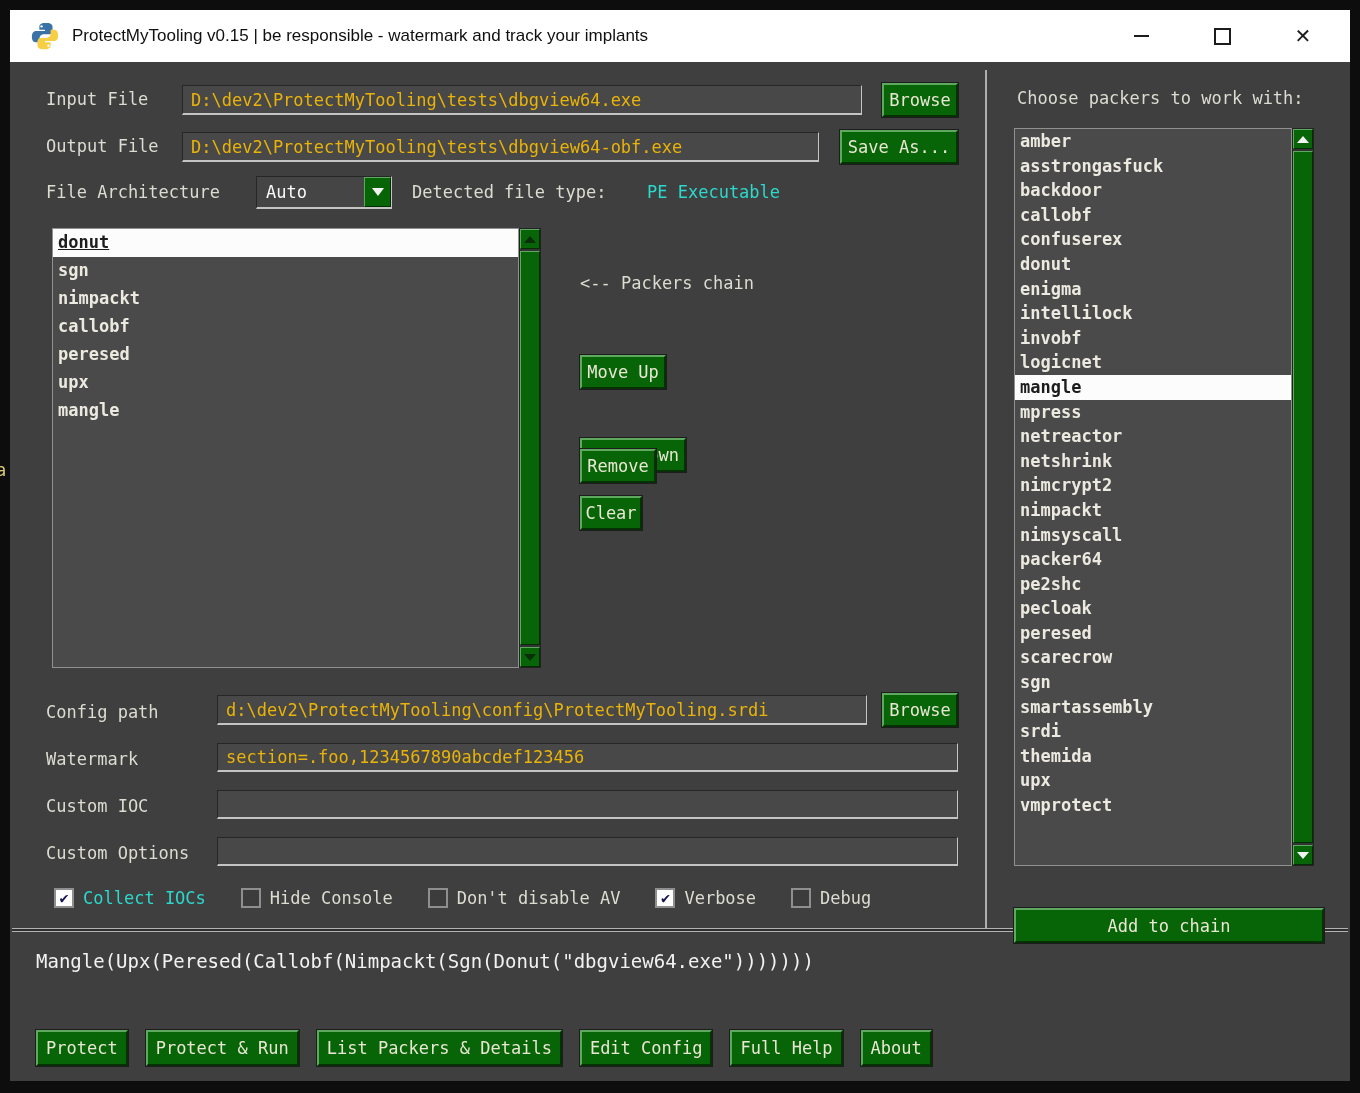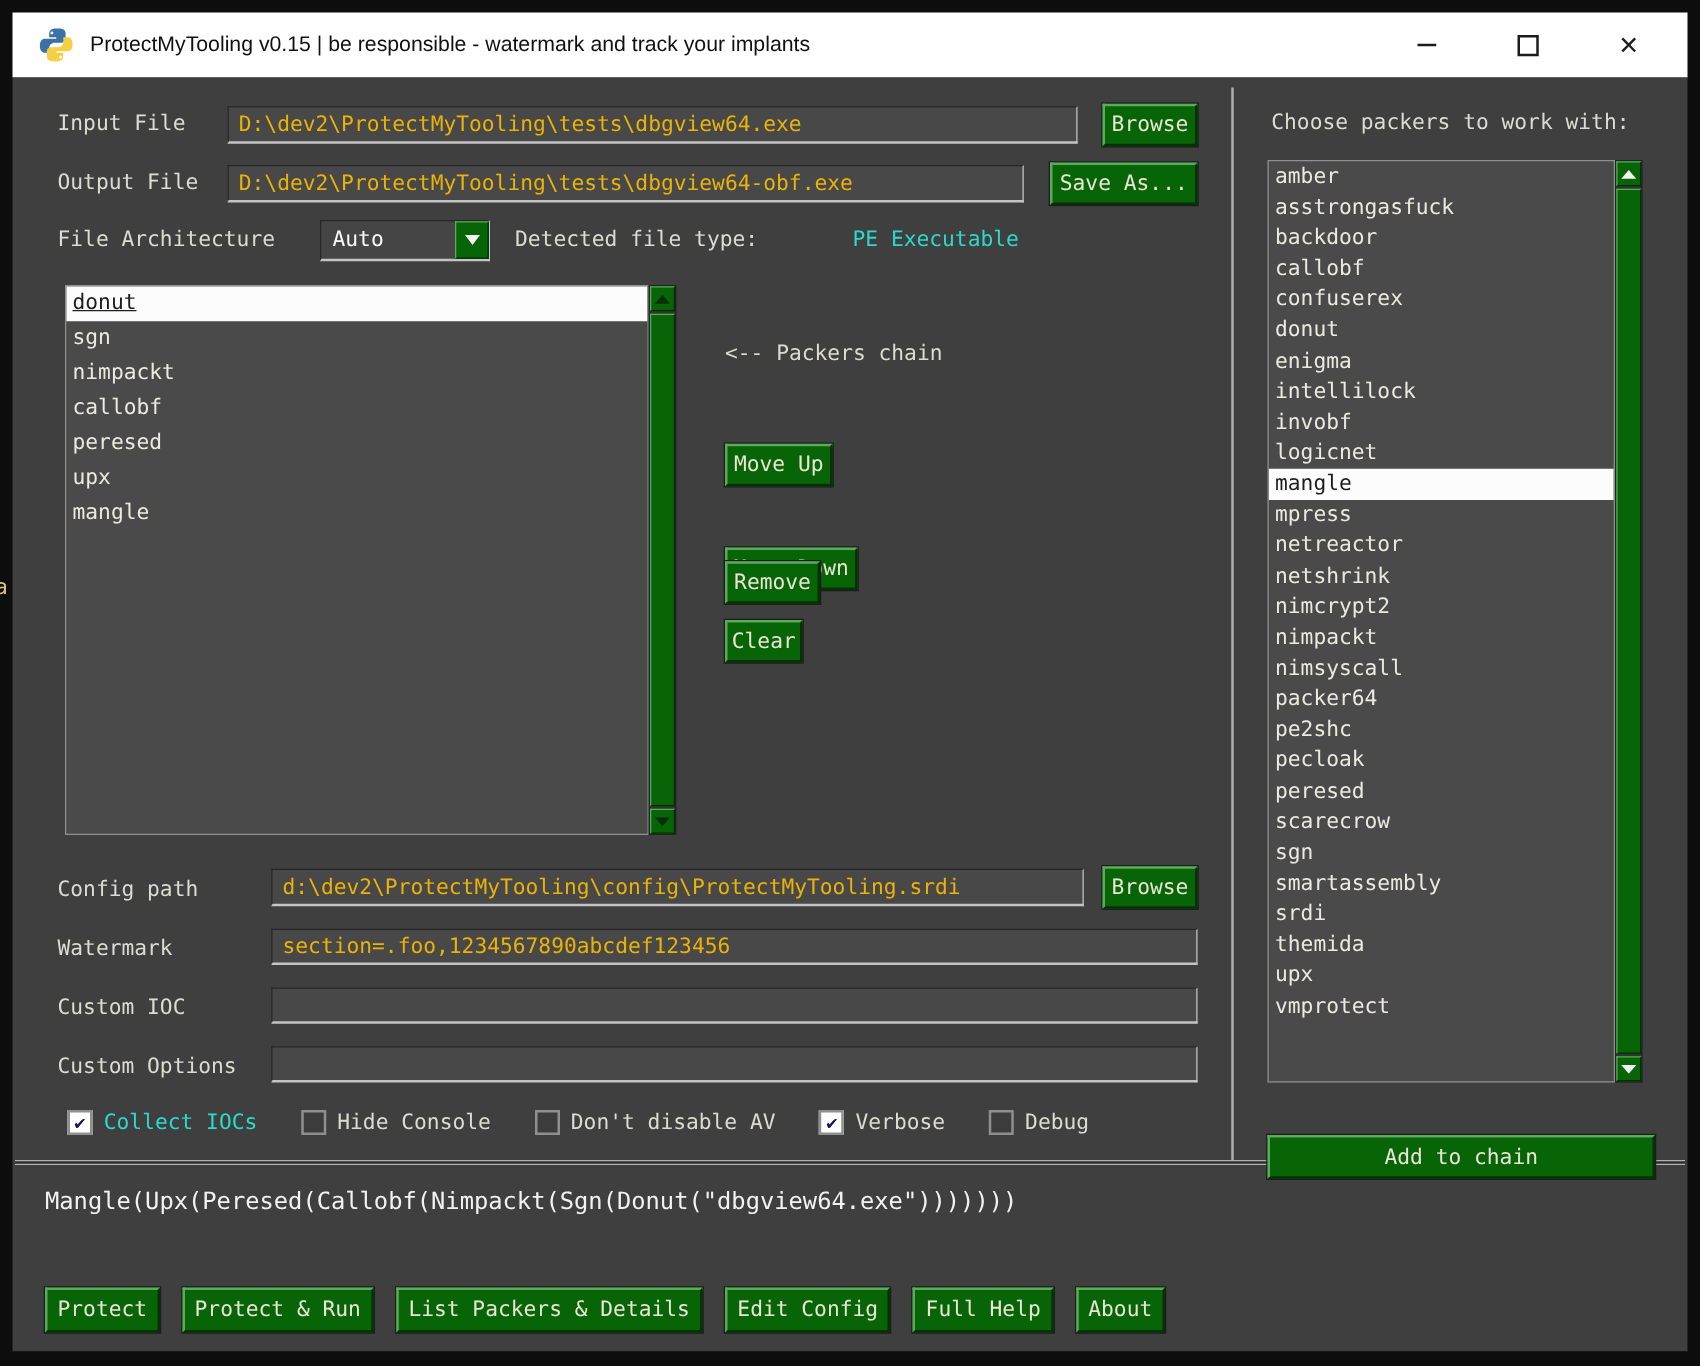--- a/index.html
+++ b/index.html
@@ -54,21 +54,21 @@
     border-bottom:2px solid #c4c4c4;border-right:1px solid #c4c4c4;cursor:pointer;
   }
   .combo-text{flex:1;color:#fafafa;display:flex;align-items:center;padding-left:9px;white-space:pre;}
   .combo-arrow{
     width:27px;background:#076407;display:flex;align-items:center;justify-content:center;
     border-top:1px solid #5fa85f;border-left:1px solid #5fa85f;
     border-bottom:1px solid #052d05;border-right:1px solid #052d05;box-sizing:border-box;
   }
   
   .listbox{background:#4a4a4a;border:1px solid #909090;overflow:hidden;box-sizing:border-box;}
-  .lb-row{height:28px;line-height:27px;padding-left:5px;color:#eceae0;white-space:pre;cursor:pointer;}
+  .lb-row{height:28px;line-height:27px;padding-left:5px;color:#eceae0;white-space:pre;cursor:pointer;font-weight:bold;}
   .lb-row.sel{background:#fcfcfc;color:#1d1d1d;}
   .lb-row.act{text-decoration:underline;}
   .packers-list .lb-row{height:24.6px;line-height:24.6px;}
   
   .scrollbar{display:flex;flex-direction:column;background:#333333;border:1px solid #222;box-sizing:border-box;cursor:pointer;}
   .sb-btn{
     height:20px;background:#076407;flex:0 0 auto;
     border-top:1px solid #5fa85f;border-left:1px solid #5fa85f;
     border-bottom:1px solid #052d05;border-right:1px solid #052d05;
     display:flex;align-items:center;justify-content:center;box-sizing:border-box;
@@ -144,21 +144,21 @@
   <button class="abs btn" style="left:830px;top:68px;width:118px;height:34px;">Save As...</button>
 
   <span class="abs lbl" style="left:36px;top:120px;">File Architecture</span>
   <div class="abs combobox" style="left:246px;top:114px;width:136px;height:33px;">
     <span class="combo-text">Auto</span>
     <span class="combo-arrow">
         <span class="combo-tri"></span>
       </span>
   </div>
   <span class="abs lbl" style="left:402px;top:120px;">Detected file type:</span>
-  <span class="abs lbl cyan" style="left:672px;top:120px;">PE Executable</span>
+  <span class="abs lbl cyan" style="left:637px;top:120px;">PE Executable</span>
 
   <div class="abs listbox" style="left:42px;top:166px;width:467px;height:440px;">
     <div>
         <div class="lb-row sel act">donut</div>
         <div class="lb-row">sgn</div>
         <div class="lb-row">nimpackt</div>
         <div class="lb-row">callobf</div>
         <div class="lb-row">peresed</div>
         <div class="lb-row">upx</div>
         <div class="lb-row">mangle</div>

